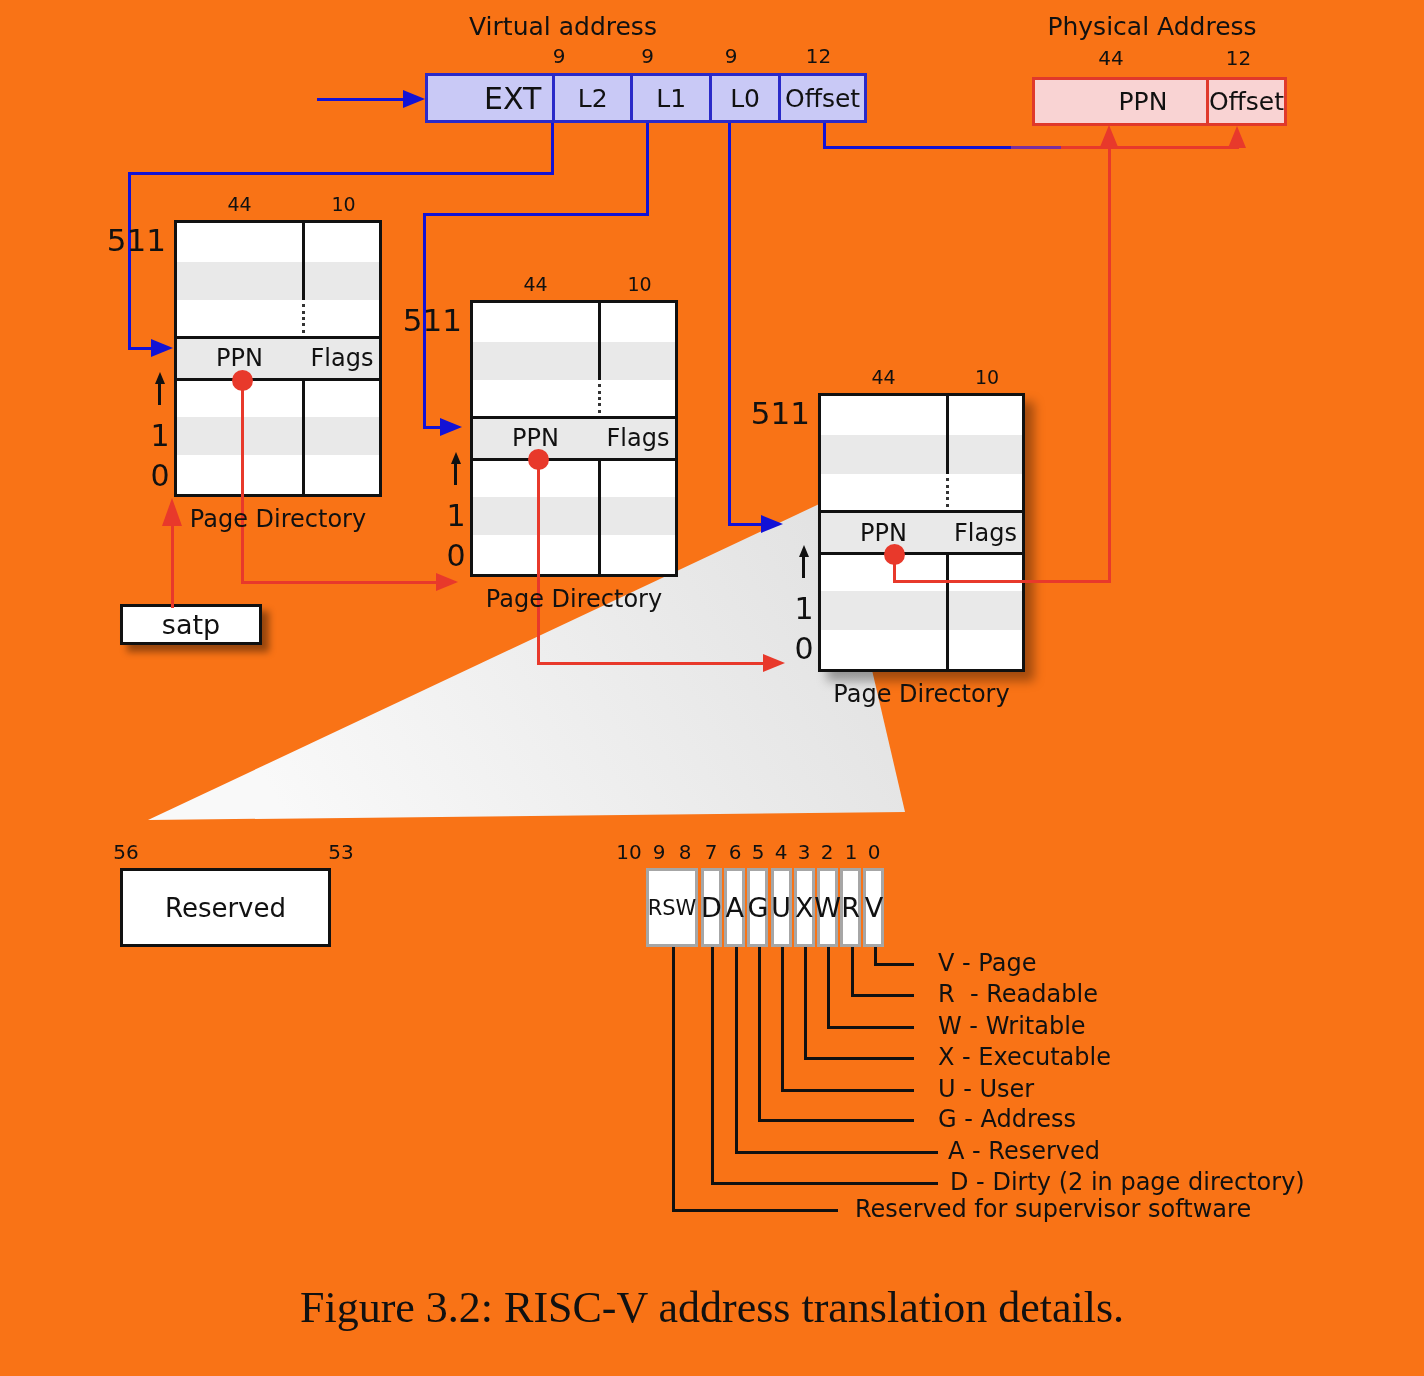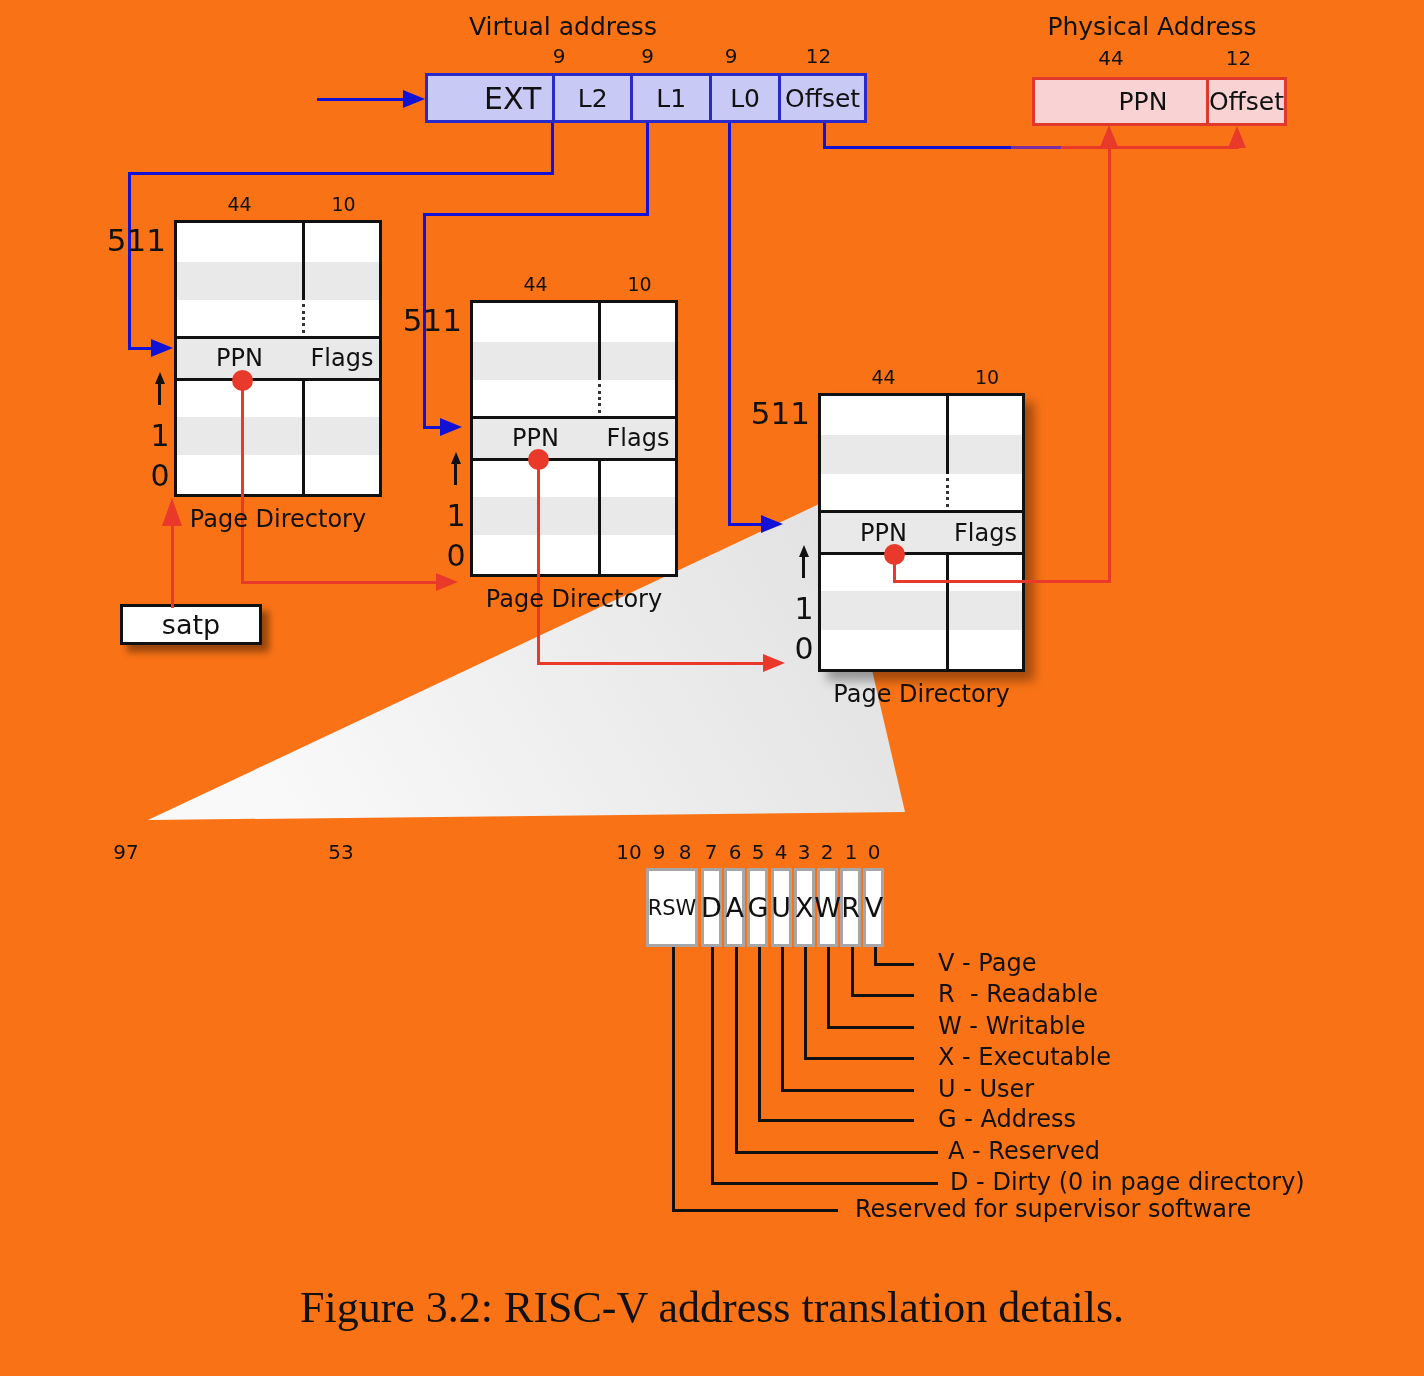--- a/index.html
+++ b/index.html
@@ -175,35 +175,38 @@
       <div class="pt-label" style="left: 818px; top: 366px; width: 131px; text-align: center; font-size: 19px;">44</div>
       <div class="pt-label" style="left: 949px; top: 366px; width: 76px; text-align: center; font-size: 19px;">10</div>
       <div class="pt-label" style="left: 732px; top: 395px; width: 78px; text-align: right; font-size: 31px;">511</div>
       <div class="mini-up" style="left: 799px; top: 545px;"></div>
       <div class="seg c-black" style="left: 802px; top: 556px; width: 3px; height: 22px; z-index: 4;"></div>
       <div class="pt-label" style="left: 784px; top: 591px; width: 40px; text-align: center; font-size: 30px;">1</div>
       <div class="pt-label" style="left: 784px; top: 631px; width: 40px; text-align: center; font-size: 30px;">0</div>
       <div class="pt-label" style="left: 791.5px; top: 680px; width: 260px; text-align: center; font-size: 24px;">Page Directory</div>
     </div>
 
+  <div class="pte-box pte-black" style="left:120px;top:868px;width:211px;height:79px;font-size:26px;">
+    <span>Reserved</span>
+  </div>
   <div class="pte-box pte-gray" style="left:646px;top:868px;width:52px;height:79px;font-size:21px;">
     <span>RSW</span>
   </div>
   <div id="pte-flags">
       <div class="pte-box pte-gray" style="left: 701px; top: 868px; width: 21px; height: 79px; font-size: 27px;">D</div>
       <div class="pte-box pte-gray" style="left: 724.2px; top: 868px; width: 21px; height: 79px; font-size: 27px;">A</div>
       <div class="pte-box pte-gray" style="left: 747.4px; top: 868px; width: 21px; height: 79px; font-size: 27px;">G</div>
       <div class="pte-box pte-gray" style="left: 770.6px; top: 868px; width: 21px; height: 79px; font-size: 27px;">U</div>
       <div class="pte-box pte-gray" style="left: 793.8px; top: 868px; width: 21px; height: 79px; font-size: 27px;">X</div>
       <div class="pte-box pte-gray" style="left: 817px; top: 868px; width: 21px; height: 79px; font-size: 27px;">W</div>
       <div class="pte-box pte-gray" style="left: 840.2px; top: 868px; width: 21px; height: 79px; font-size: 27px;">R</div>
       <div class="pte-box pte-gray" style="left: 863.4px; top: 868px; width: 21px; height: 79px; font-size: 27px;">V</div>
     </div>
   <div id="pte-bits">
-      <div class="bitlab" style="left: 101px; top: 840px; width: 50px;">97</div>
+      <div class="bitlab" style="left: 101px; top: 840px; width: 50px;">56</div>
       <div class="bitlab" style="left: 316px; top: 840px; width: 50px;">53</div>
       <div class="bitlab" style="left: 604px; top: 840px; width: 50px;">10</div>
       <div class="bitlab" style="left: 634px; top: 840px; width: 50px;">9</div>
       <div class="bitlab" style="left: 660px; top: 840px; width: 50px;">8</div>
       <div class="bitlab" style="left: 686px; top: 840px; width: 50px;">7</div>
       <div class="bitlab" style="left: 710px; top: 840px; width: 50px;">6</div>
       <div class="bitlab" style="left: 733px; top: 840px; width: 50px;">5</div>
       <div class="bitlab" style="left: 756px; top: 840px; width: 50px;">4</div>
       <div class="bitlab" style="left: 779px; top: 840px; width: 50px;">3</div>
       <div class="bitlab" style="left: 802px; top: 840px; width: 50px;">2</div>
@@ -228,21 +231,21 @@
       <div class="seg c-black" style="left: 781px; top: 1089px; width: 133px; height: 3px;"></div>
       <div class="legend-text" style="left: 938px; top: 1075px;">U - User</div>
       <div class="seg c-black" style="left: 758px; top: 947px; width: 3px; height: 175px;"></div>
       <div class="seg c-black" style="left: 758px; top: 1119px; width: 156px; height: 3px;"></div>
       <div class="legend-text" style="left: 938px; top: 1105px;">G - Address</div>
       <div class="seg c-black" style="left: 735px; top: 947px; width: 3px; height: 207px;"></div>
       <div class="seg c-black" style="left: 735px; top: 1151px; width: 203px; height: 3px;"></div>
       <div class="legend-text" style="left: 948px; top: 1137px;">A - Reserved</div>
       <div class="seg c-black" style="left: 711px; top: 947px; width: 3px; height: 238px;"></div>
       <div class="seg c-black" style="left: 711px; top: 1182px; width: 227px; height: 3px;"></div>
-      <div class="legend-text" style="left: 950px; top: 1168px;">D - Dirty (0 in page directory)</div>
+      <div class="legend-text" style="left: 950px; top: 1168px;">D - Dirty (2 in page directory)</div>
       <div class="seg c-black" style="left: 672px; top: 947px; width: 3px; height: 265px;"></div>
       <div class="seg c-black" style="left: 672px; top: 1209px; width: 166px; height: 3px;"></div>
       <div class="legend-text" style="left: 855px; top: 1195px;">Reserved for supervisor software</div>
     </div>
 
   <div id="fig-caption">Figure 3.2: RISC-V address translation details.</div>
 
 <div class="bitlab" style="left: 529px; top: 44px; width: 60px;">9</div>
     <div class="bitlab" style="left: 617.5px; top: 44px; width: 60px;">9</div>
     <div class="bitlab" style="left: 701px; top: 44px; width: 60px;">9</div>

